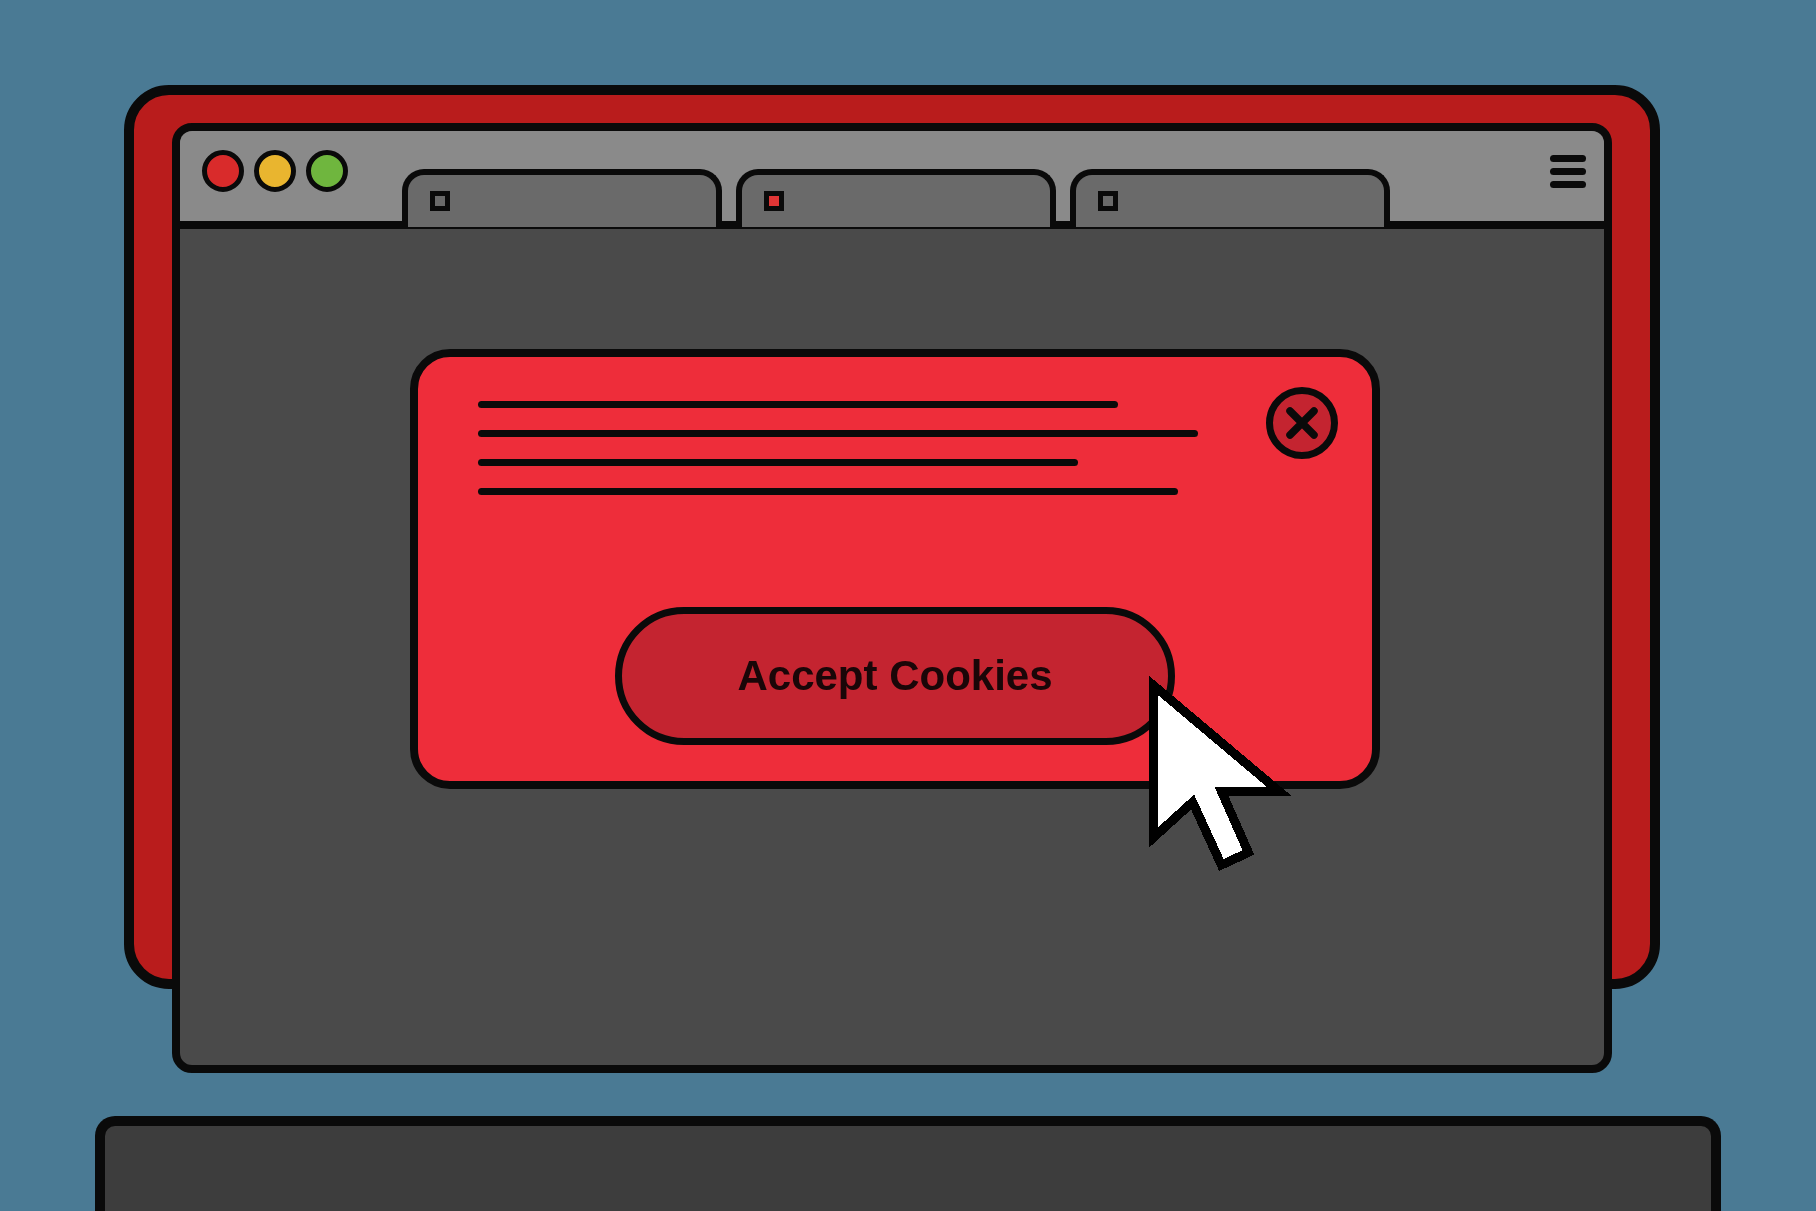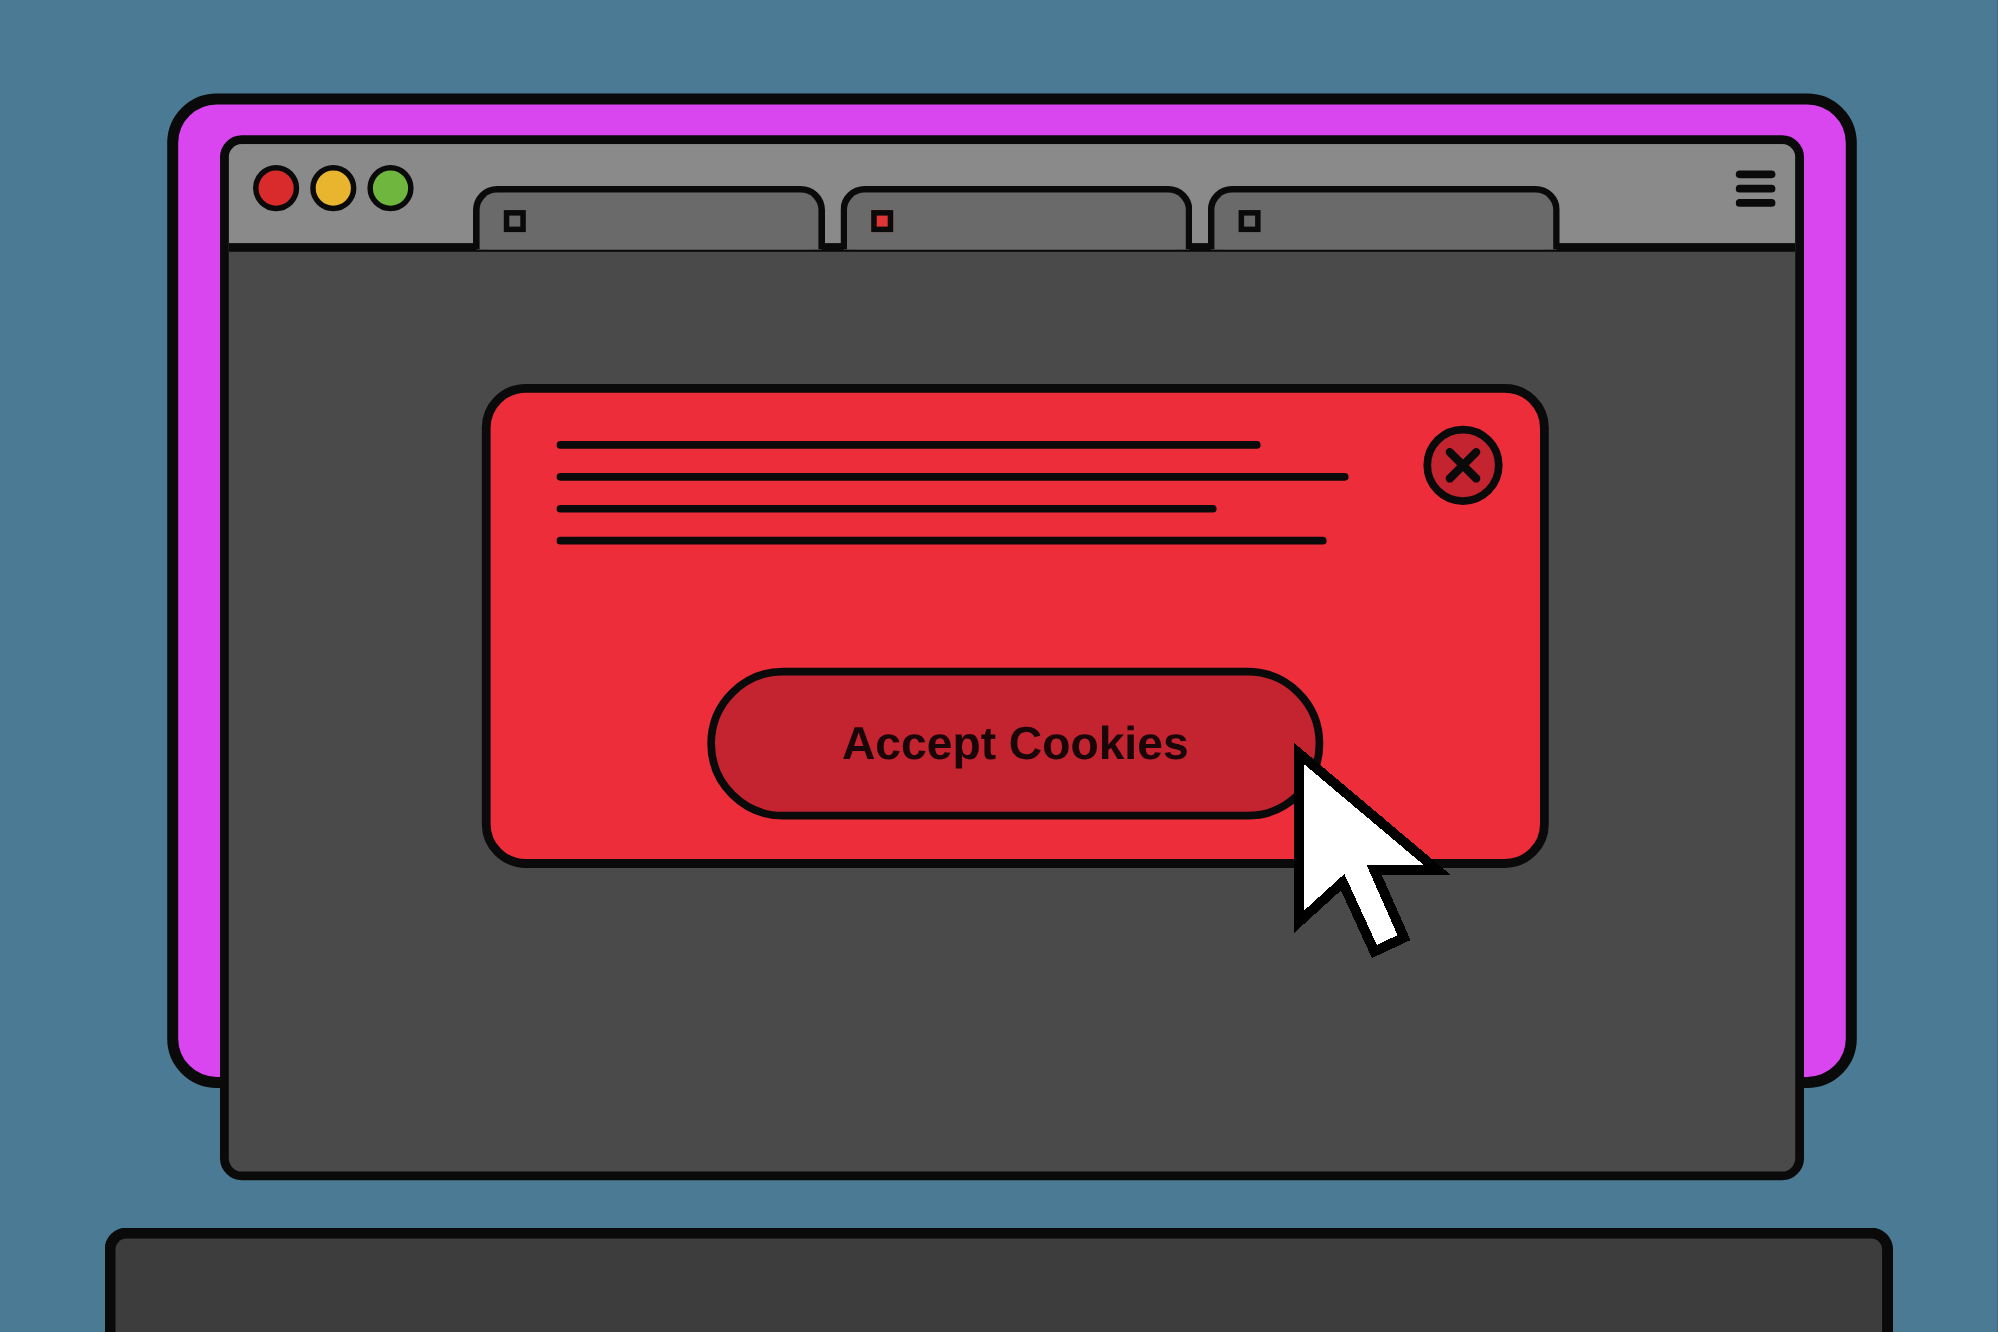--- a/index.html
+++ b/index.html
@@ -6,25 +6,25 @@
   body {
     width: 1816px;
     height: 1211px;
     background: #4a7a94;
     position: relative;
     overflow: hidden;
     font-family: Arial, Helvetica, sans-serif;
   }
   .laptop-body {
     position: absolute;
-    left: 152px;
+    left: 124px;
     top: 85px;
     width: 1536px;
     height: 904px;
-    background: #d946ef;
+    background: #b91c1c;
     border: 10px solid #0a0a0a;
     border-radius: 45px;
   }
   .browser-window {
     position: absolute;
     left: 38px;
     top: 28px;
     width: 1440px;
     height: 950px;
     background: #4a4a4a;

